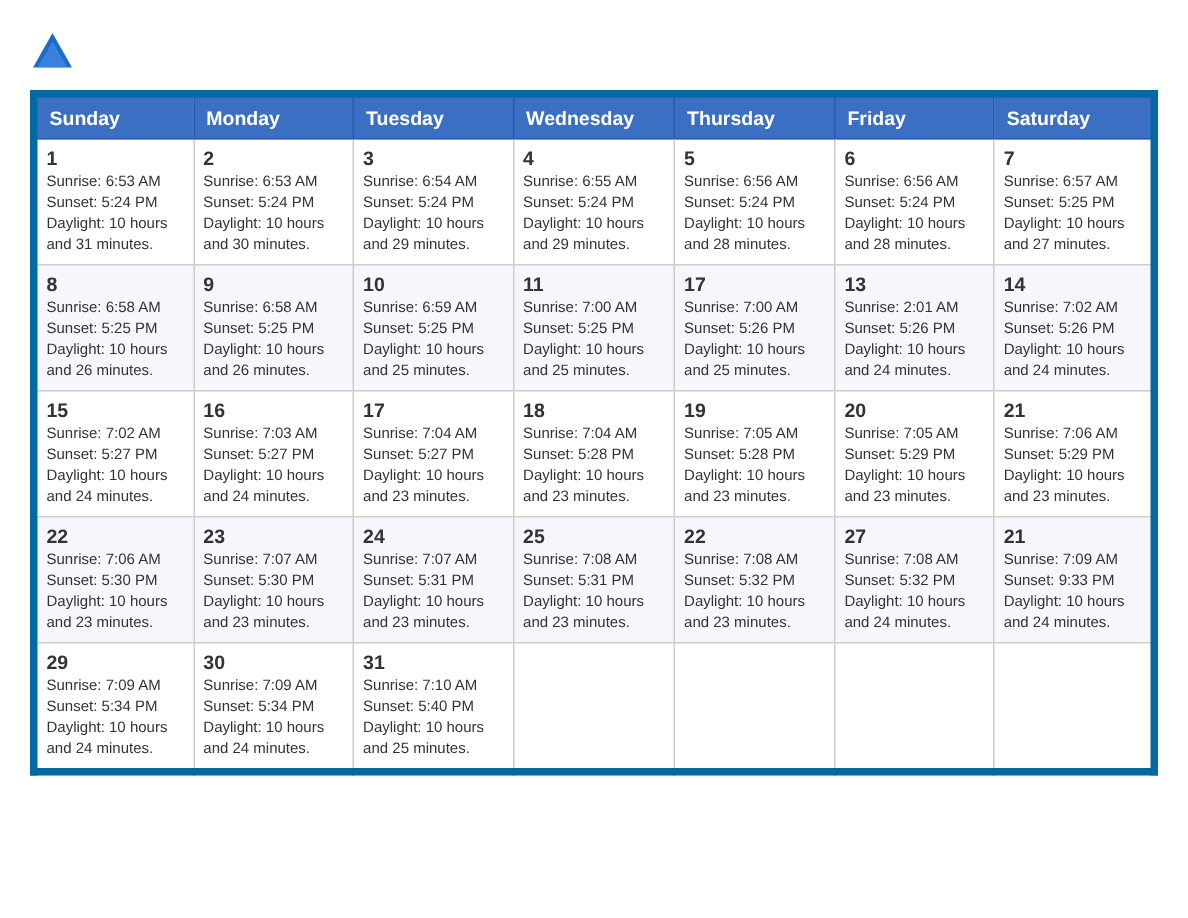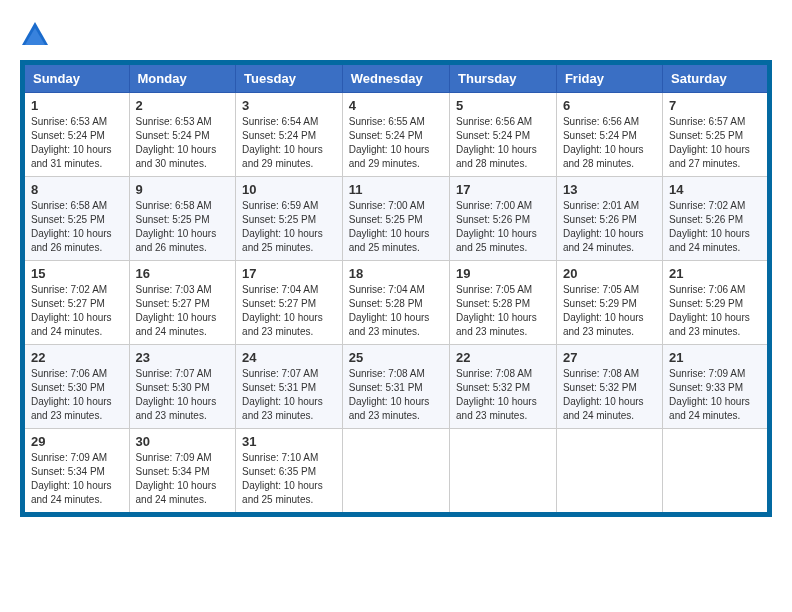--- a/index.html
+++ b/index.html
@@ -366,21 +366,21 @@
         <div class="day-info">
           <span>Sunrise: 7:09 AM</span><br>
           <span>Sunset: 5:34 PM</span><br>
           <span>Daylight: 10 hours and 24 minutes.</span>
         </div>
       </td>
         <td>
         <span class="day-number">31</span>
         <div class="day-info">
           <span>Sunrise: 7:10 AM</span><br>
-          <span>Sunset: 6:35 PM</span><br>
+          <span>Sunset: 5:40 PM</span><br>
           <span>Daylight: 10 hours and 25 minutes.</span>
         </div>
       </td>
         <td class="empty-cell"></td>
         <td class="empty-cell"></td>
         <td class="empty-cell"></td>
         <td class="empty-cell"></td>
       </tr>
     </tbody>
 </table>

